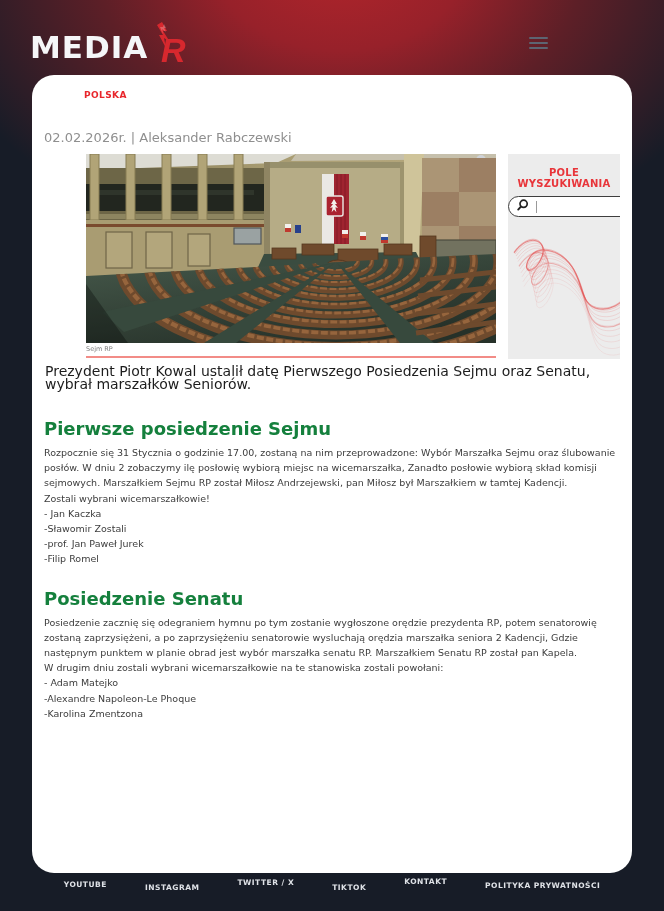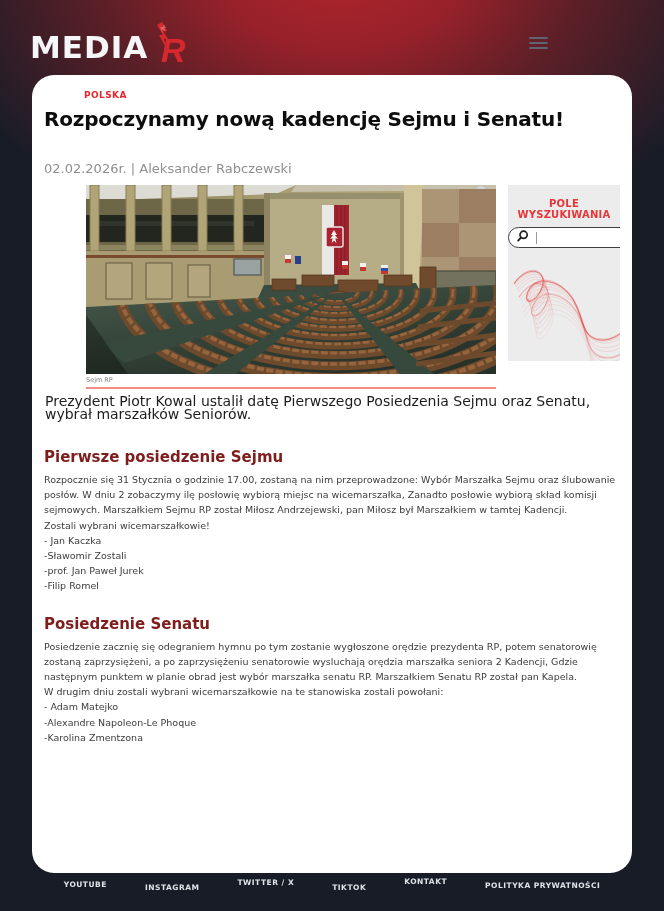--- a/index.html
+++ b/index.html
@@ -27,31 +27,31 @@
   .category { color:#e8262c; font-size:9px; font-weight:800; letter-spacing:.4px;padding-left:40px; }
   .headline { margin-top:7px; color:#0d0d0d; font-size:20px; font-weight:800; letter-spacing:-.2px; }
   .byline { margin-top:30px; color:#8f8f8f; font-size:13px; }
 
   .media-row { margin-top:9px; display:flex; gap:12px; }
   .photo-col { width:452px;padding-left:42px; }
   .photo-frame { width:410px; height:189px; overflow:hidden; background:#8f855f; }
   .caption { margin-top:2px; color:#7d7d7d; font-size:6.5px; }
   .red-rule { margin-top:3px; height:2px; background:#f28c87; width:410px; }
 
-  .sidebar { width:155px; height:176px; background:#ececec; position:relative; overflow:hidden; }
+  .sidebar { width:155px; height:205px; background:#ececec; position:relative; overflow:hidden; }
   .search-label { margin-top:13px; text-align:center; color:#e8353a; font-size:10px; font-weight:800; letter-spacing:.2px; }
   .search-pill { margin:7px auto 0 auto; width:130px; height:21px; background:#fff;
     border:1.4px solid #3e3e3e; border-radius:11px; display:flex; align-items:center; padding-left:7px; }
   .search-caret { width:1px; height:12px; background:#9a9a9a; margin-left:6px; }
   .search-text { flex:1; border:none; outline:none; background:transparent; font-size:9px; height:14px; width:80px; }
   .wave-wrap { position:absolute; left:0; top:68px; width:155px; height:137px; }
 
   .lead { margin-top:6px; color:#1d1d1d; font-size:14px; font-weight:400; line-height:13px; padding-left:1px; }
 
-  .section-heading { margin-top:27px; color:#7f1d1d; font-size:15px; font-weight:800; }
+  .section-heading { margin-top:27px; color:#15803d; font-size:18px; font-weight:800; }
   .section-heading.second { margin-top:21px; }
   .body-line { color:#3c3c3c; font-size:9.5px; line-height:15.2px; }
   .body-block { margin-top:6px; }
 
   
   .footer { position:absolute; left:0; top:873px; width:664px; height:38px; }
   .footer-links { display:flex; justify-content:center; align-items:center; gap:38px; margin-top:7px; }
   .footer-link { color:#dfe2e7; font-size:7.5px; font-weight:800; letter-spacing:.5px; cursor:pointer; white-space:nowrap; }
   .footer-link:nth-child(1){ transform:translateY(0px); }
   .footer-link:nth-child(2){ transform:translateY(3px); }
@@ -81,21 +81,20 @@
     <div class="hamburger">
       <span></span>
         <span></span>
         <span></span>
     </div>
   </div>
 
   <div class="card">
 
     <div class="category">POLSKA</div>
-    <h1 class="headline">Rozpoczynamy nową kadencję Sejmu i Senatu!</h1>
     <div class="byline">02.02.2026r. | Aleksander Rabczewski</div>
 
     <div class="media-row">
 
       <div class="photo-col">
         <div class="photo-frame">
           <svg width="410" height="189" viewBox="0 0 410 189">
             <defs>
               <linearGradient id="wallg" x1="0" y1="0" x2="1" y2="0">
                 <stop offset="0" stop-color="#7d7450"></stop>

